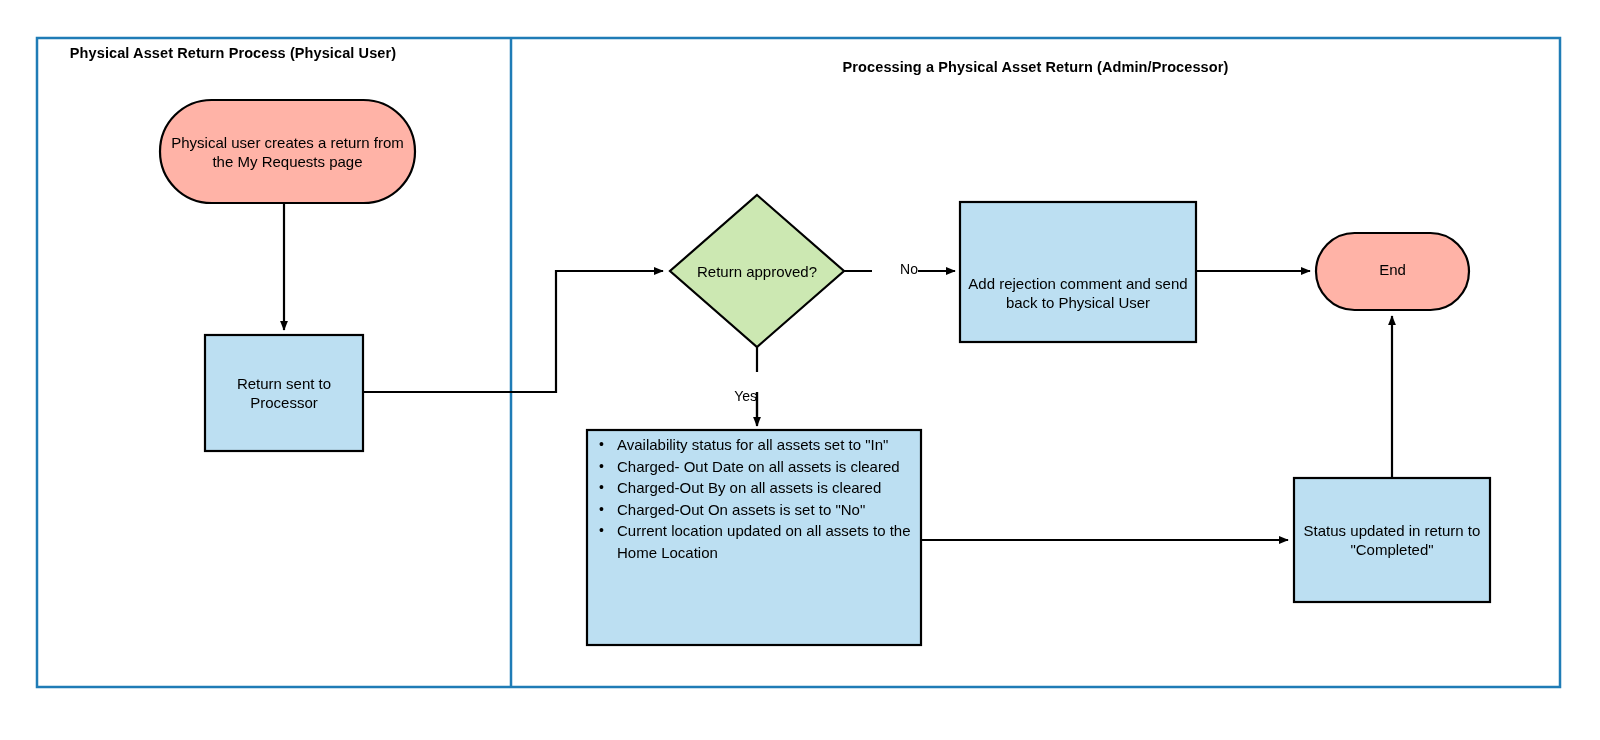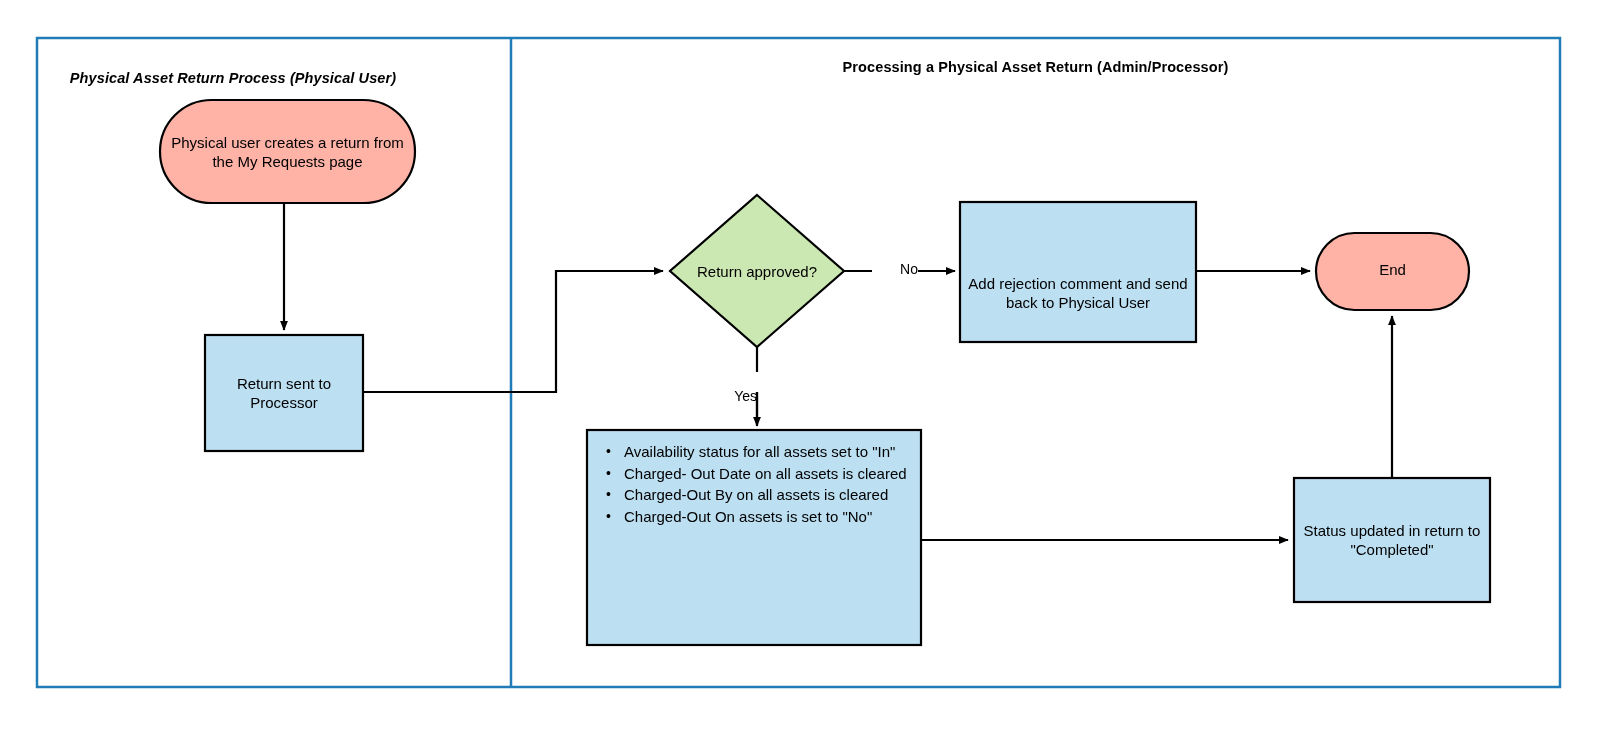--- a/index.html
+++ b/index.html
@@ -50,21 +50,21 @@
   }
   .bullet-box-text {
     position: absolute;
     color: #000000;
     font-size: 15px;
     line-height: 21.5px;
     padding: 0;
     margin: 0;
   }
   .bullet-box-text ul {
-    margin: 7px;
+    margin: 0;
     padding: 0 6px 0 30px;
     list-style: none;
   }
   .bullet-box-text li {
     position: relative;
     margin: 0 0 0 0;
     padding: 0;
   }
   .bullet-box-text li:before {
     content: "\2022";
@@ -114,21 +114,21 @@
     <path d="M1196,271 L1310,271" fill="none" stroke="#000000" stroke-width="2.2" marker-end="url(#arrow)"></path>
 
     <path d="M757,347 L757,372 M757,392 L757,425" fill="none" stroke="#000000" stroke-width="2.2"></path>
     <path d="M757,392 L757,426" fill="none" stroke="#000000" stroke-width="2.2" marker-end="url(#arrow)"></path>
 
     <path d="M921,540 L1288,540" fill="none" stroke="#000000" stroke-width="2.2" marker-end="url(#arrow)"></path>
 
     <path d="M1392,478 L1392,316" fill="none" stroke="#000000" stroke-width="2.2" marker-end="url(#arrow)"></path>
   </svg>
 
-  <div class="pool-title" style="left:37px; top:70px; width:392px;font-style:italic;">Physical Asset Return Process (Physical User)</div>
+  <div class="pool-title" style="left:37px; top:45px; width:392px;">Physical Asset Return Process (Physical User)</div>
 
   <div class="pool-title" style="left:511px; top:59px; width:1049px;">Processing a Physical Asset Return (Admin/Processor)</div>
 
   <div class="node-label" style="left:166px; top:100px; width:243px; height:103px;">Physical user creates a return from the My Requests page</div>
 
   <div class="node-label" style="left:208px; top:335px; width:152px; height:116px;">Return sent to Processor</div>
 
   <div class="node-label" style="left:683px; top:246px; width:148px; height:50px;">Return approved?</div>
 
   <div class="node-label" style="left:963px; top:202px; width:230px; height:181px;">Add rejection comment and send back to Physical User</div>
@@ -136,20 +136,21 @@
   <div class="node-label" style="left:1316px; top:233px; width:153px; height:73px;">End</div>
 
   <div class="node-label" style="left:1297px; top:478px; width:190px; height:124px;">Status updated in return to "Completed"</div>
 
   <div class="bullet-box-text" style="left:587px; top:434px; width:334px; height:207px;">
     <ul>
         <li>Availability status for all assets set to "In"</li>
         <li>Charged- Out Date on all assets is cleared</li>
         <li>Charged-Out By on all assets is cleared</li>
         <li>Charged-Out On assets  is set to "No"</li>
+        <li>Current location updated on all assets to the Home Location</li>
       </ul>
   </div>
 
   <div class="edge-label" style="left:872px; top:261px; width:46px;">No</div>
 
   <div class="edge-label" style="left:711px; top:388px; width:46px;">Yes</div>
 
 </div>
 
 </body></html>

